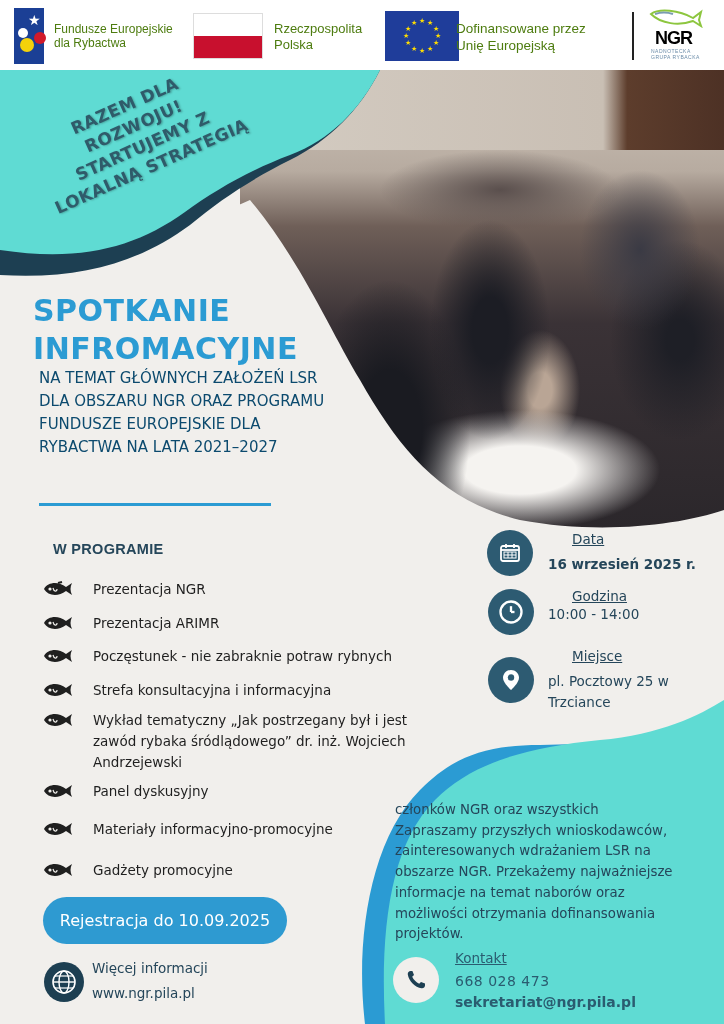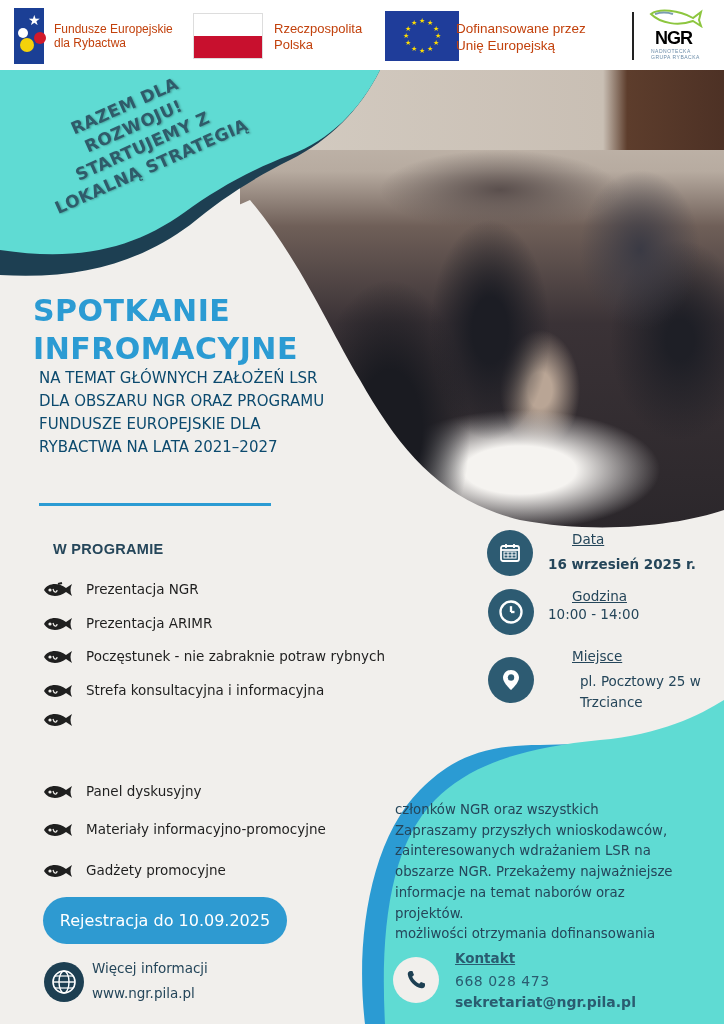--- a/index.html
+++ b/index.html
@@ -5,21 +5,21 @@
   * { box-sizing: border-box; margin: 0; padding: 0; }
   html, body { width: 724px; height: 1024px; overflow: hidden; }
   body { background: #f1efec; font-family: "Liberation Sans", "DejaVu Sans", sans-serif; color: #262626; position: relative; }
 
   .header { position: absolute; left: 0; top: 0; width: 724px; height: 70px; background: #ffffff; z-index: 5; }
   .logo-fe { position: absolute; left: 14px; top: 8px; width: 30px; height: 56px; background: #1b3f95; }
   .logo-fe .star { position: absolute; color: #fff; font-size: 14px; left: 14px; top: 4px; }
   .logo-fe .dotr { position: absolute; width: 12px; height: 12px; border-radius: 50%; background: #d11a2a; left: 20px; top: 24px; }
   .logo-fe .doty { position: absolute; width: 14px; height: 14px; border-radius: 50%; background: #f4d20b; left: 6px; top: 30px; }
   .logo-fe .dotb { position: absolute; width: 10px; height: 10px; border-radius: 50%; background: #fff; left: 4px; top: 20px; }
-  .hdr-text { position: absolute; font-size: 12px; line-height: 14px; color: #c2410c; }
+  .hdr-text { position: absolute; font-size: 12px; line-height: 14px; color: #4d7c0f; }
   .flag { position: absolute; left: 193px; top: 13px; width: 70px; height: 46px; border: 1px solid #ddd; }
   .flag .w { height: 50%; background: #fff; }
   .flag .r { height: 50%; background: #c8102e; }
   .eu { position: absolute; left: 385px; top: 11px; width: 74px; height: 50px; background: #1f3d9a; }
   .eu span { position: absolute; color: #ffdd00; font-size: 7px; }
   .ngr-sep { position: absolute; left: 632px; top: 12px; width: 2px; height: 48px; background: #222; }
   .ngr-logo { position: absolute; left: 645px; top: 4px; width: 66px; height: 60px; }
   .ngr-fish { position: absolute; left: 4px; top: 2px; width: 54px; height: 22px; }
   .ngr-text { position: absolute; left: 10px; top: 24px; font-weight: bold; font-size: 18px; color: #000000; letter-spacing: -1px; }
   .ngr-sub { position: absolute; left: 6px; top: 44px; font-size: 5px; color: #6a8ba8; line-height: 6px; letter-spacing: 0.5px; }
@@ -43,39 +43,39 @@
 
   .slogan { position: absolute; left: 18px; top: 92px; width: 240px; z-index: 4; transform: rotate(-24deg); transform-origin: 50% 50%;
     font-family: "DejaVu Sans", sans-serif; font-weight: bold; font-size: 17px; line-height: 22px; color: #2f5b6a; text-align: center; letter-spacing: 0.5px; text-shadow: 1px 1px 2px rgba(0,0,0,0.25); }
   .slogan div { white-space: nowrap; }
 
   .title { position: absolute; left: 33px; top: 292px; z-index: 4; font-family: "DejaVu Sans", sans-serif; font-weight: bold; font-size: 30px; line-height: 38px; color: #2b9bd3; letter-spacing: 0.5px; }
   .subtitle { position: absolute; left: 39px; top: 367px; z-index: 4; font-family: "DejaVu Sans", sans-serif; font-size: 15px; line-height: 23px; color: #0c4a6e; }
   .rule { position: absolute; left: 39px; top: 503px; width: 232px; height: 3px; background: #2b9bd3; z-index: 4; }
 
   .prog-head { position: absolute; left: 53px; top: 541px; z-index: 4; font-weight: bold; font-size: 14.5px; color: #25465a; letter-spacing: 0.3px; }
-  .prog-item { position: absolute; left: 42px; z-index: 4; display: flex; align-items: center; }
+  .prog-item { position: absolute; left: 42px; z-index: 4; display: flex; align-items: flex-start; gap: 7px; }
   .prog-item .fish { width: 36px; height: 20px; flex: 0 0 36px; margin-right: 8px; }
   .prog-item .txt { font-family: "DejaVu Sans", sans-serif; font-size: 13.5px; line-height: 21px; color: #1f1f1f; }
 
   .reg-btn { position: absolute; left: 43px; top: 897px; width: 244px; height: 47px; border-radius: 24px; background: #2e9ad1; color: #fff; z-index: 4;
     display: flex; align-items: center; justify-content: center; font-family: "DejaVu Sans", sans-serif; font-size: 16px; }
 
   .globe { position: absolute; left: 44px; top: 962px; width: 40px; height: 40px; border-radius: 50%; background: #1d3f52; z-index: 4; }
   .more-label { position: absolute; left: 92px; top: 960px; font-size: 13.5px; color: #25465a; z-index: 4; font-family: "DejaVu Sans", sans-serif; }
   .more-link { position: absolute; left: 92px; top: 985px; font-size: 13.5px; color: #25465a; z-index: 4; font-family: "DejaVu Sans", sans-serif; }
 
   .info-icon { position: absolute; width: 46px; height: 46px; border-radius: 50%; background: #2d5b72; z-index: 4; display: flex; align-items: center; justify-content: center; }
   .info-label { position: absolute; font-size: 13.5px; text-decoration: underline; color: #25465a; z-index: 4; font-family: "DejaVu Sans", sans-serif; margin-left: 24px; }
   .info-value { position: absolute; font-size: 13.5px; line-height: 21px; color: #25465a; z-index: 4; font-family: "DejaVu Sans", sans-serif; }
   .info-value.bold { font-weight: bold; }
 
   .invite { position: absolute; left: 395px; top: 800px; width: 300px; font-family: "DejaVu Sans", sans-serif; font-size: 13.3px; line-height: 20.7px; color: #25465a; z-index: 4; }
   .phone-ic { position: absolute; left: 393px; top: 957px; width: 46px; height: 46px; border-radius: 50%; background: #f1efec; z-index: 4; display: flex; align-items: center; justify-content: center; }
-  .contact-label { position: absolute; left: 455px; top: 950px; font-size: 13.5px; text-decoration: underline; color: #2a5c70; z-index: 4; font-family: "DejaVu Sans", sans-serif; font-weight: bold; }
+  .contact-label { position: absolute; left: 455px; top: 950px; font-size: 13.5px; text-decoration: underline; color: #2a5c70; z-index: 4; font-family: "DejaVu Sans", sans-serif; }
   .contact-phone { position: absolute; left: 455px; top: 973px; font-size: 14px; color: #2a5c70; z-index: 4; font-family: "DejaVu Sans", sans-serif; letter-spacing: 0.5px; }
   .contact-mail { position: absolute; left: 455px; top: 994px; font-size: 14px; font-weight: bold; color: #2a5c70; z-index: 4; font-family: "DejaVu Sans", sans-serif; }
 </style>
 </head>
 <body>
 
 <div class="header">
   <div class="logo-fe">
     <span class="star">★</span>
       <span class="dotb"></span>
@@ -201,20 +201,25 @@
       <path d="M11 9 C12 13, 15 13, 15 10" stroke="#f1efec" stroke-width="1.2" fill="none"></path>
     </svg>
   <span class="txt">Strefa konsultacyjna i informacyjna</span>
 </div>
 <div class="prog-item" style="top:710px;">
   <svg class="fish" viewBox="0 0 36 20">
       <path d="M2 10 C6 3, 16 2, 24 8 L30 4 C28 8, 28 12, 30 16 L24 12 C16 18, 6 17, 2 10 Z" fill="#1f1f1f"></path>
       <circle cx="8" cy="10" r="1.6" fill="#f1efec"></circle>
       <path d="M11 9 C12 13, 15 13, 15 10" stroke="#f1efec" stroke-width="1.2" fill="none"></path>
     </svg>
+  <span class="txt">
+    <div>Wykład tematyczny „Jak postrzegany był i jest</div>
+    <div>zawód rybaka śródlądowego” dr. inż. Wojciech</div>
+    <div>Andrzejewski</div>
+  </span>
 </div>
 <div class="prog-item" style="top:781px;">
   <svg class="fish" viewBox="0 0 36 20">
       <path d="M2 10 C6 3, 16 2, 24 8 L30 4 C28 8, 28 12, 30 16 L24 12 C16 18, 6 17, 2 10 Z" fill="#1f1f1f"></path>
       <circle cx="8" cy="10" r="1.6" fill="#f1efec"></circle>
       <path d="M11 9 C12 13, 15 13, 15 10" stroke="#f1efec" stroke-width="1.2" fill="none"></path>
     </svg>
   <span class="txt">Panel dyskusyjny</span>
 </div>
 <div class="prog-item" style="top:819px;">
@@ -273,33 +278,33 @@
 <div class="info-label" style="left:548px;top:588px;">Godzina</div>
 <div class="info-value" style="left:548px;top:604px;">10:00 - 14:00</div>
 
 <div class="info-icon" style="left:488px;top:657px;">
   <svg viewBox="0 0 24 24" width="24" height="28">
     <path d="M12 2 C7.6 2 4 5.4 4 9.8 C4 15 12 22 12 22 C12 22 20 15 20 9.8 C20 5.4 16.4 2 12 2 Z" fill="#fff"></path>
     <circle cx="12" cy="9.5" r="3.2" fill="#2d5b72"></circle>
   </svg>
 </div>
 <div class="info-label" style="left:548px;top:648px;">Miejsce</div>
-<div class="info-value" style="left:548px;top:671px;margin-left:32px;">
+<div class="info-value" style="left:548px;top:671px;">
   <div>pl. Pocztowy 25 w</div>
   <div>Trzciance</div>
 </div>
 
 <div class="invite">
   <div>członków NGR oraz wszystkich</div>
   <div>Zapraszamy przyszłych wnioskodawców,</div>
   <div>zainteresowanych wdrażaniem LSR na</div>
   <div>obszarze NGR. Przekażemy najważniejsze</div>
   <div>informacje na temat naborów oraz</div>
+  <div>możliwości otrzymania dofinansowania</div>
   <div>projektów.</div>
-  <div>możliwości otrzymania dofinansowania</div>
 </div>
 
 <div class="phone-ic">
   <svg viewBox="0 0 24 24" width="24" height="24">
     <path d="M6.6 3 C5 3 3.5 4.6 3.8 6.4 C4.8 13 11 19.2 17.6 20.2 C19.4 20.5 21 19 21 17.4 L21 15.6 L17 14 L15.2 15.8 C12.2 14.4 9.6 11.8 8.2 8.8 L10 7 L8.4 3 Z" fill="#1d3f52"></path>
   </svg>
 </div>
 <div class="contact-label">Kontakt</div>
 <div class="contact-phone">668 028  473</div>
 <div class="contact-mail">sekretariat@ngr.pila.pl</div>

